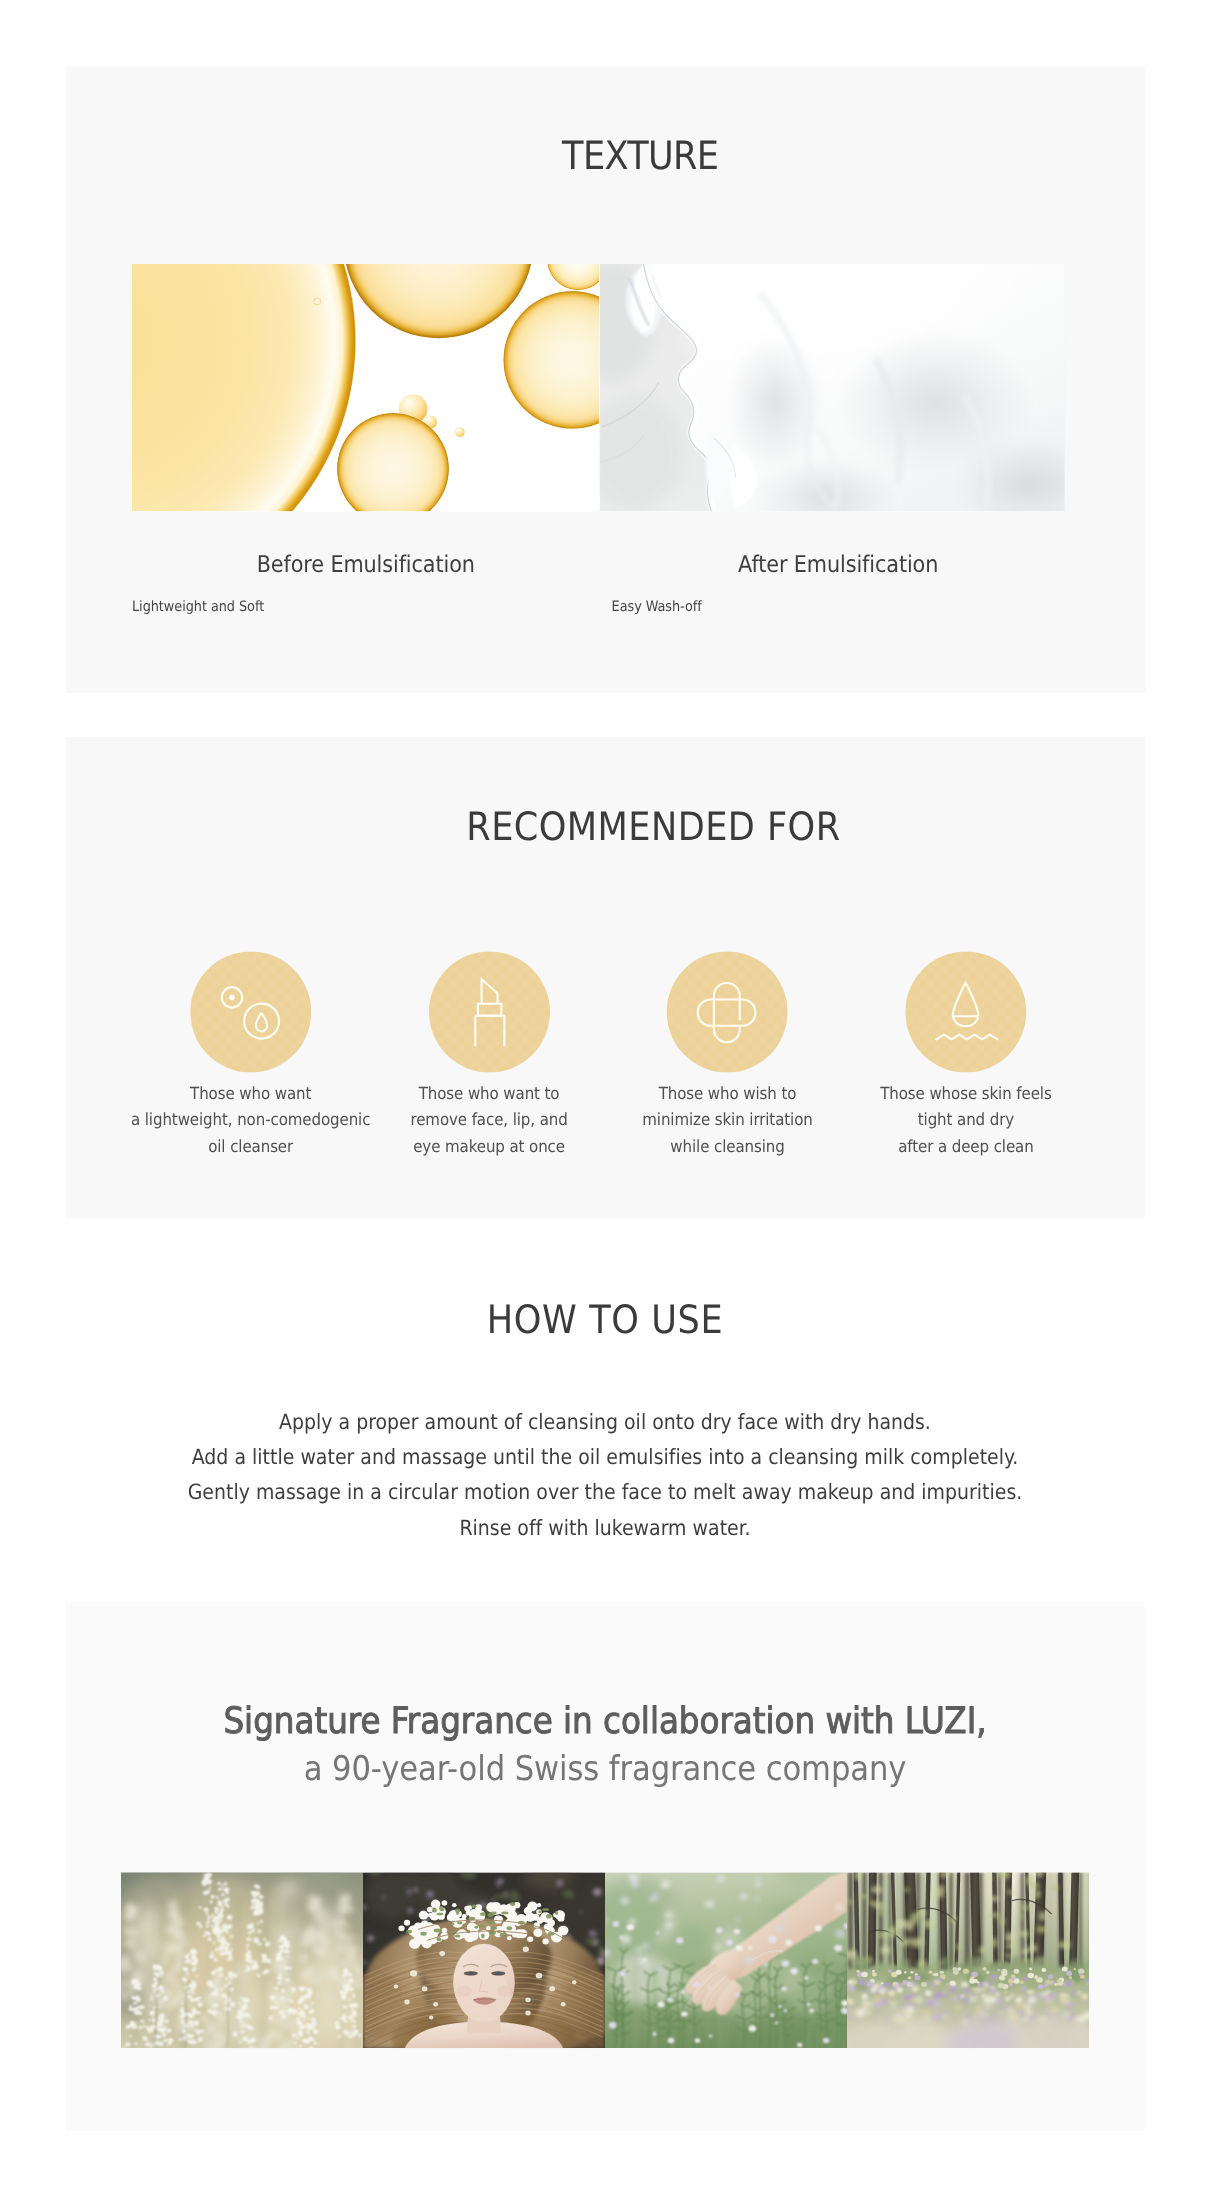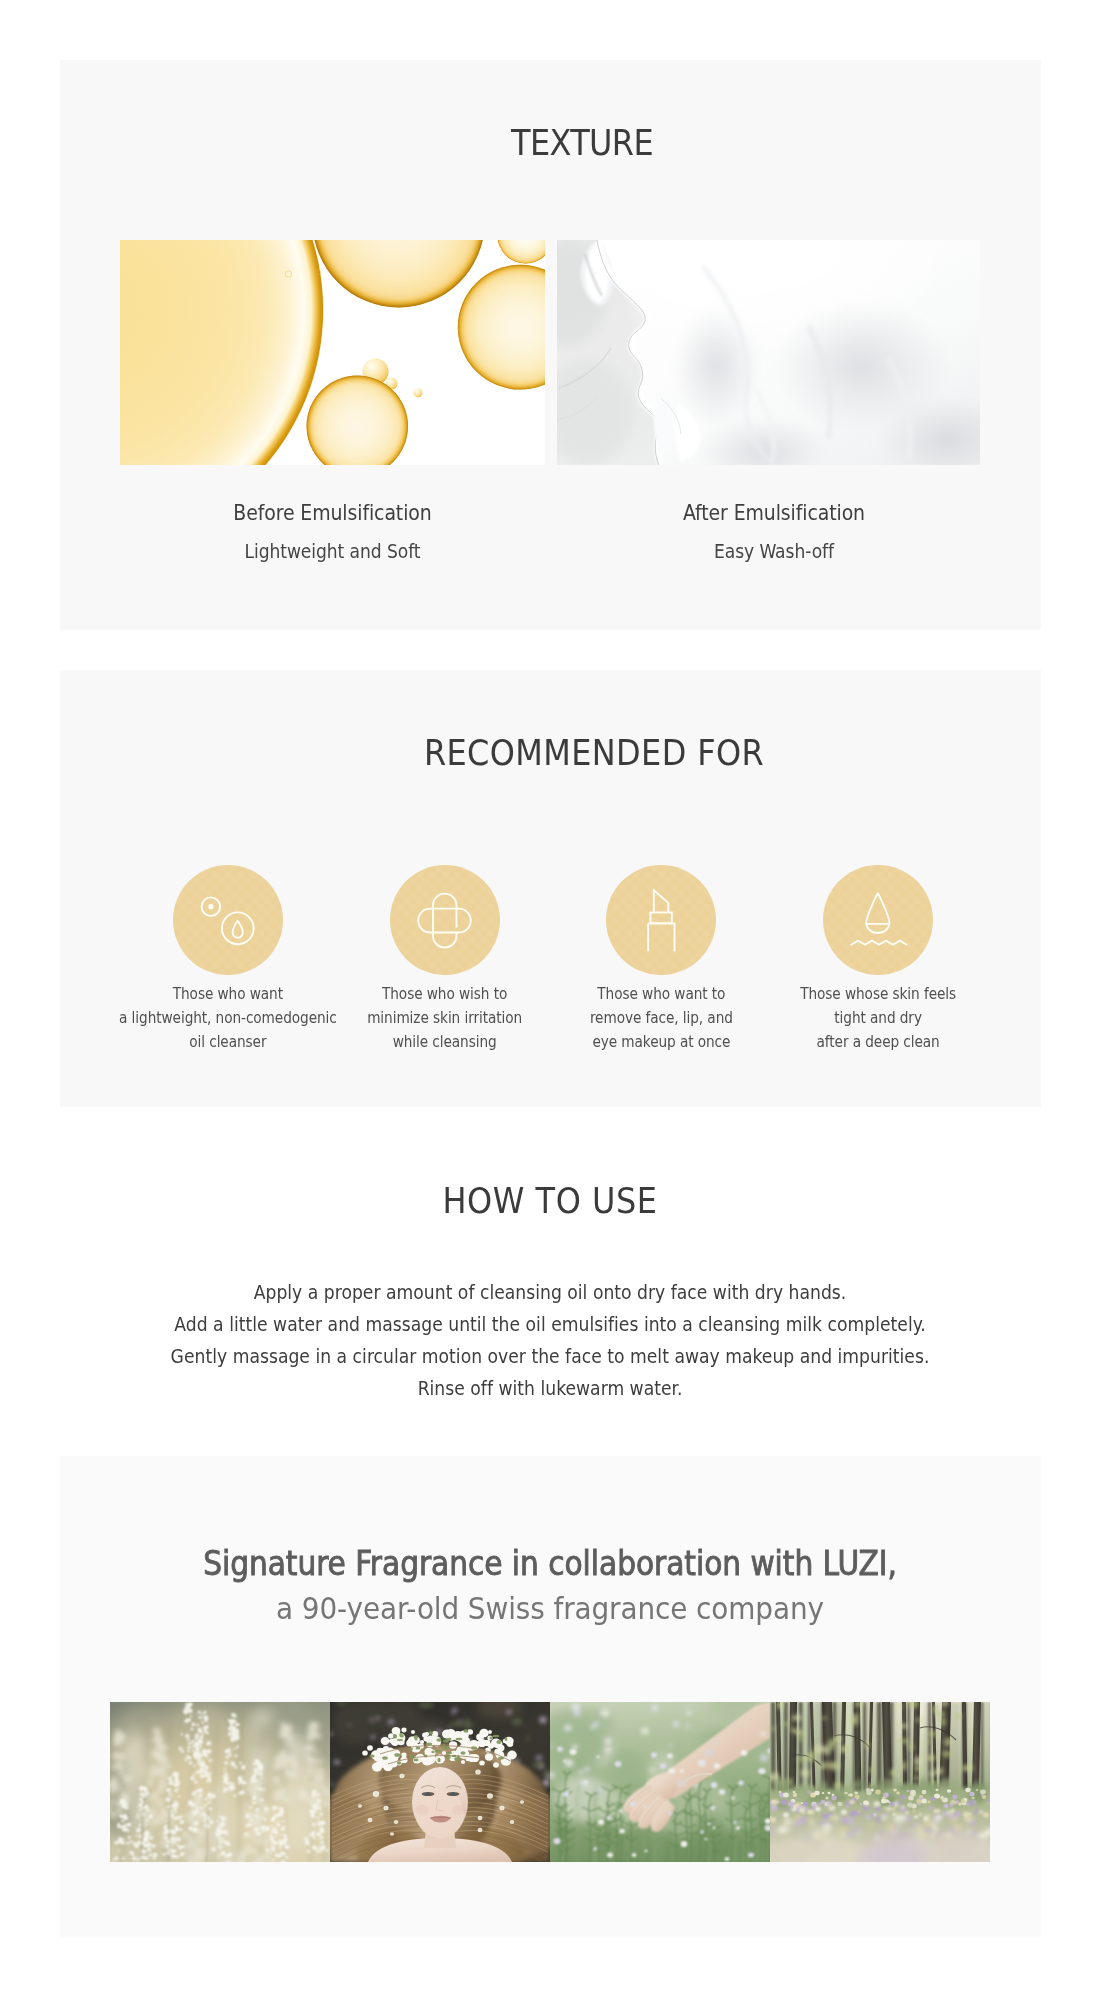--- a/index.html
+++ b/index.html
@@ -24,25 +24,25 @@
     color:#3b3b3b;font-size:34px;font-weight:400;line-height:34px;
     white-space:nowrap;
   }
 
   
   #texture-title{top:126px;font-size:35.5px;letter-spacing:-0.6px;margin-left:32px;}
   .tex-grid{position:absolute;left:120px;top:240px;width:860px;display:flex;}
   .tex-card{width:425px;}
   .tex-card:last-child{width:423px;}
   .tex-card:last-child .tex-cap,.tex-card:last-child .tex-sub{padding-left:11px;}
-  .tex-card + .tex-card{margin-left:12px;}
+  .tex-card + .tex-card{}
   .tex-img{width:100%;height:225px;position:relative;overflow:hidden;background:#fff;}
   .tex-img svg{display:block;}
   .tex-cap{margin-top:38px;text-align:center;color:#3e3e3e;font-size:21px;line-height:21px;letter-spacing:-0.1px;}
-  .tex-sub{margin-top:20px;text-align:center;color:#454545;font-size:19px;line-height:15px;letter-spacing:-0.05px;}
+  .tex-sub{margin-top:20px;color:#454545;font-size:13px;line-height:15px;letter-spacing:-0.05px;}
 
   
   #rec-title{top:735.5px;font-size:35.5px;letter-spacing:0.4px;margin-left:44px;}
   .rec-grid{position:absolute;left:119.5px;top:864.6px;width:867px;display:flex;}
   .rec-col{width:216.75px;display:flex;flex-direction:column;align-items:center;}
   .rec-badge{width:110px;height:110px;border-radius:50%;position:relative;overflow:hidden;
      background-color:#ecd298;
      background-image:
        linear-gradient(45deg, rgba(255,255,255,0.055) 25%, transparent 25%, transparent 75%, rgba(255,255,255,0.055) 75%),
        linear-gradient(45deg, rgba(255,255,255,0.055) 25%, transparent 25%, transparent 75%, rgba(255,255,255,0.055) 75%);
@@ -325,53 +325,53 @@
         <div class="rec-text">
           <div>Those who want</div>
           <div>a lightweight, non-comedogenic</div>
           <div>oil cleanser</div>
         </div>
       </div>
 
       <div class="rec-col">
         <div class="rec-badge">
           <svg viewBox="0 0 110 110" aria-hidden="true">
-            <g fill="none" stroke="#fffdf4" stroke-width="1.9" stroke-linecap="butt" stroke-linejoin="round">
-
-              <path d="M43,55.4 L43,40.4 A11.75,11.75 0 0 1 66.5,40.4 L66.5,43.6"></path>
-              <path d="M66.5,67.5 L66.5,70.7 A11.75,11.75 0 0 1 43,70.7 L43,67.5"></path>
-
-              <path d="M40.2,43.6 L68.8,43.6 A11.95,11.95 0 0 1 68.8,67.5 L40.2,67.5 A11.95,11.95 0 0 1 40.2,43.6 Z"></path>
-
-              <path d="M66.5,43.6 L66.5,62.6"></path>
-              <path d="M43,67.5 L43,48.4"></path>
-            </g>
-          </svg>
-        </div>
-        <div class="rec-text">
-          <div>Those who wish to</div>
-          <div>minimize skin irritation</div>
-          <div>while cleansing</div>
-        </div>
-      </div>
-
-      <div class="rec-col">
-        <div class="rec-badge">
-          <svg viewBox="0 0 110 110" aria-hidden="true">
             <g fill="none" stroke="#fffdf4" stroke-width="1.9" stroke-linecap="butt" stroke-linejoin="miter">
               <path d="M47.8,47.5 L47.8,25.2 L62.3,37.9 L62.3,47.5"></path>
               <rect x="44.5" y="47.5" width="21.3" height="10.9"></rect>
               <path d="M42.1,58.4 L68.5,58.4 L68.5,86.2 M42.1,58.4 L42.1,86.2"></path>
             </g>
           </svg>
         </div>
         <div class="rec-text">
           <div>Those who want to</div>
           <div>remove face, lip, and</div>
           <div>eye makeup at once</div>
+        </div>
+      </div>
+
+      <div class="rec-col">
+        <div class="rec-badge">
+          <svg viewBox="0 0 110 110" aria-hidden="true">
+            <g fill="none" stroke="#fffdf4" stroke-width="1.9" stroke-linecap="butt" stroke-linejoin="round">
+
+              <path d="M43,55.4 L43,40.4 A11.75,11.75 0 0 1 66.5,40.4 L66.5,43.6"></path>
+              <path d="M66.5,67.5 L66.5,70.7 A11.75,11.75 0 0 1 43,70.7 L43,67.5"></path>
+
+              <path d="M40.2,43.6 L68.8,43.6 A11.95,11.95 0 0 1 68.8,67.5 L40.2,67.5 A11.95,11.95 0 0 1 40.2,43.6 Z"></path>
+
+              <path d="M66.5,43.6 L66.5,62.6"></path>
+              <path d="M43,67.5 L43,48.4"></path>
+            </g>
+          </svg>
+        </div>
+        <div class="rec-text">
+          <div>Those who wish to</div>
+          <div>minimize skin irritation</div>
+          <div>while cleansing</div>
         </div>
       </div>
 
       <div class="rec-col">
         <div class="rec-badge">
           <svg viewBox="0 0 110 110" aria-hidden="true">
             <g fill="none" stroke="#fffdf4" stroke-width="1.9" stroke-linecap="round" stroke-linejoin="round">
               <path d="M54.8,28.1 C54.8,28.1 49.2,39.0 46.2,47.0 C44.3,52.0 43.2,55.0 43.2,57.2 C43.2,63.6 48.4,68.0 54.8,68.0 C61.2,68.0 66.4,63.6 66.4,57.2 C66.4,55.0 65.3,52.0 63.4,47.0 C60.4,39.0 54.8,28.1 54.8,28.1 Z"></path>
               <path d="M44.6,58.9 L65.0,58.9"></path>
               <path d="M28.2,79.8 L35.1,75.6 L42.1,79.8 L49.0,75.6 L56.0,79.8 L63.0,75.6 L69.9,79.8 L76.8,75.6 L83.8,79.8"></path>

